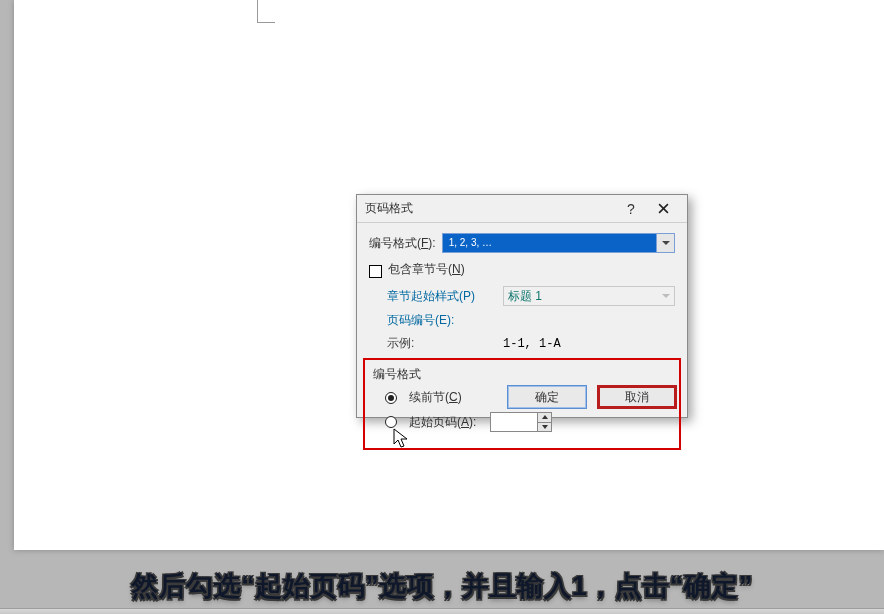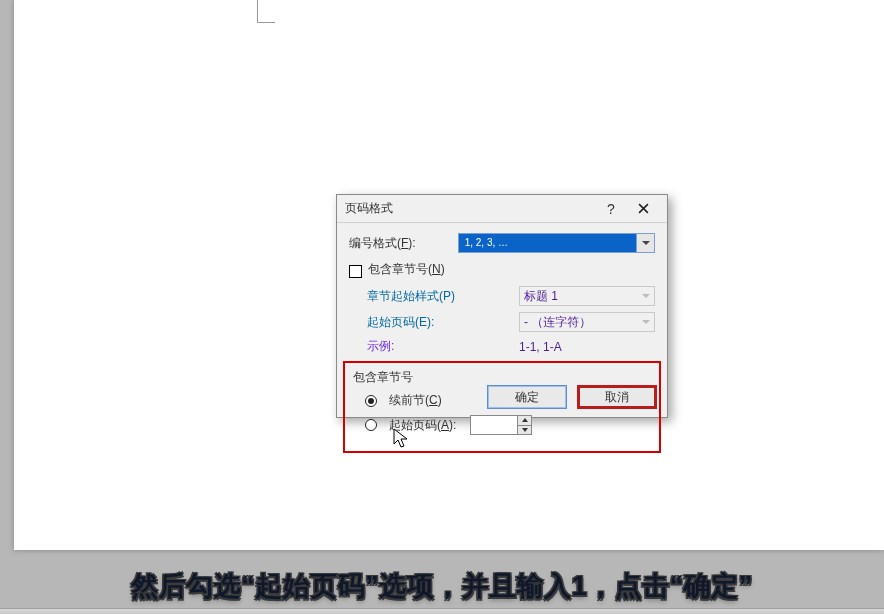--- a/index.html
+++ b/index.html
@@ -24,21 +24,21 @@
     position: absolute; left: 0; top: 0; height: 22px; border-left: 1px solid #999;
   }
   .doc-guide::after {
     content: "";
     position: absolute; left: 0; top: 22px; width: 18px; border-top: 1px solid #999;
   }
 
   
   .dialog {
     position: absolute;
-    left: 336px; top: 194px;
+    left: 356px; top: 194px;
     width: 332px; height: 224px;
     background: #f0f0f0;
     border: 1px solid #8a8a8a;
     box-shadow: 4px 4px 10px rgba(0,0,0,.35);
     font-size: 12px;
     color: #333;
   }
   .titlebar {
     height: 28px;
     display: flex; align-items: center; padding: 0 8px;
@@ -48,21 +48,21 @@
   .titlebar .help, .titlebar .close {
     width: 32px; height: 22px;
     display: flex; align-items: center; justify-content: center;
     font-size: 14px; color: #333;
     cursor: default;
   }
   .titlebar .close svg { width: 11px; height: 11px; }
 
   .body { padding: 10px 12px 0 12px; }
 
-  .row { display: flex; align-items: center; margin-bottom: 8px; gap: 36px; }
+  .row { display: flex; align-items: center; margin-bottom: 8px; }
   .row .lbl { margin-right: 6px; }
   .underline { text-decoration: underline; }
 
   .combo {
     flex: 1;
     height: 20px;
     display: flex;
     align-items: center;
     background: #fff;
     border: 1px solid #7a9fd6;
@@ -94,25 +94,25 @@
   .sub { padding-left: 18px; }
   .sub .row { margin-bottom: 6px; }
   .sub .lbl { width: 110px; color: #0369a1; }
   .disabled-box {
     flex: 1;
     height: 20px;
     border: 1px solid #c9c9c9;
     background: #f0f0f0;
     display: flex; align-items: center; justify-content: space-between;
     padding: 0 4px;
-    color: #4c1d95;
+    color: #0f766e;
   }
   .disabled-box .caret-down { border-top-color: #bdbdbd; }
-  .example-row .lbl { color: #6d28d9; }
-  .example-val { color: #4c1d95; }
+  .example-row .lbl { color: #404040; }
+  .example-val { color: #000000; font-family: Liberation Mono, monospace; }
 
   
   .hl-group {
     margin: 4px -6px 0 -6px;
     padding: 6px 8px 10px 8px;
     border: 2px solid #d40000;
   }
   .group-title { margin-bottom: 6px; }
   .radio-row { display: flex; align-items: center; gap: 12px; padding-left: 12px; margin-bottom: 6px; }
   .radio {
@@ -226,34 +226,30 @@
 
     <div class="sub">
       <div class="row">
         <span class="lbl">章节起始样式(P)</span>
         <div class="disabled-box">
           <span>标题 1</span>
           <div class="caret-down"></div>
         </div>
       </div>
       <div class="row">
-        <span class="lbl">起始页码(E):</span>
-        <div class="disabled-box">
-          <span>-  （连字符）</span>
-          <div class="caret-down"></div>
-        </div>
+        <span class="lbl">页码编号(E):</span>
       </div>
       <div class="row example-row">
         <span class="lbl">示例:</span>
         <span class="example-val">1-1, 1-A</span>
       </div>
     </div>
 
     <div class="hl-group">
-      <div class="group-title">包含章节号</div>
+      <div class="group-title">编号格式</div>
       <div class="radio-row">
         <div class="radio checked"></div>
         <span><span>续前节(</span><span class="underline">C</span><span>)</span></span>
       </div>
       <div class="radio-row">
         <div class="radio"></div>
         <span><span>起始页码(</span><span class="underline">A</span><span>):</span></span>
         <div class="spin">
           <input type="text" value="" style="">
           <div class="spin-btns">

